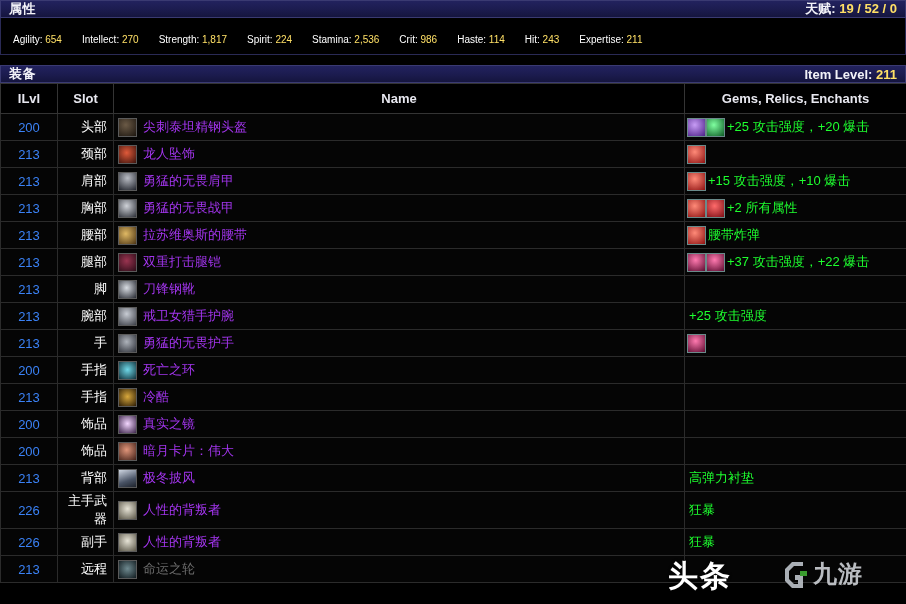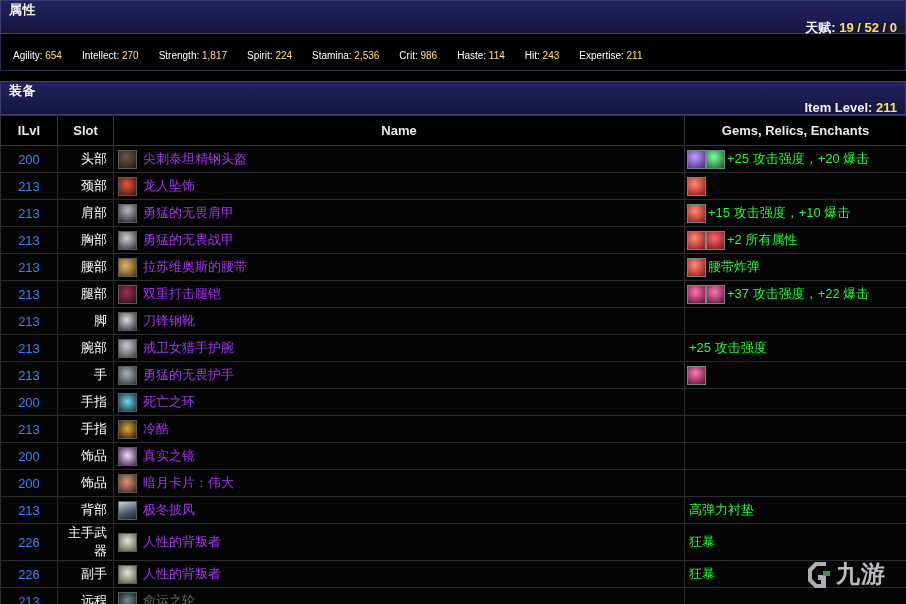--- a/index.html
+++ b/index.html
@@ -7,26 +7,25 @@
     width: 906px; height: 604px;
     background: #000;
     font-family: "Liberation Sans", "DejaVu Sans", sans-serif;
     overflow: hidden;
   }
   #app { position: relative; width: 906px; height: 604px; background:#000; }
 
   
   .section-bar {
     position: relative;
-    height: 34px;
+    height: 18px;
     background: linear-gradient(to bottom,#22225e 0%,#1c1c50 50%,#15153e 100%);
     border: 1px solid #3a3a72;
-    display: flex; align-items: flex-start;
+    display: flex; align-items: center;
     padding: 0 8px;
-    flex-direction: column;
   }
   .section-bar .sb-title {
     color: #f2f2f8; font-size: 13px; font-weight: bold; letter-spacing:.5px;
   }
   .section-bar .sb-right {
     margin-left: auto; font-size: 13px; font-weight: bold; color:#f2f2f8;
     white-space: nowrap;
   }
   .sb-right .val { color:#ffe066; }
   .sb-right .lbl { color:#f2f2f8; }
@@ -118,21 +117,21 @@
 
   
   .wm-toutiao {
     position:absolute; left:668px; top:556px;
     font-size:30px; font-weight:bold; color:#ffffff;
     letter-spacing:2px;
     text-shadow:0 0 3px rgba(0,0,0,.9);
     pointer-events:none;
   }
   .wm-jiuyou {
-    position:absolute; left:806px; top:558px;
+    position:absolute; left:783px; top:558px;
     display:flex; align-items:center; gap:4px;
     pointer-events:none; opacity:.92;
   }
   .wm-jiuyou .wm-g { width:26px; height:30px; display:block; }
   .wm-jiuyou .wm-text {
     font-size:24px; font-weight:bold; color:#c9ccd1; letter-spacing:1px;
   }
 </style>
 </head>
 <body>
@@ -432,20 +431,21 @@
               <a class="item-name q-poor">命运之轮</a>
             </div>
           </td>
           <td class="gems">
             <div class="gem-cell"></div>
           </td>
         </tr>
       </tbody>
   </table>
 
+  <div class="wm-toutiao">头条</div>
   <div class="wm-jiuyou">
     <svg class="wm-g" viewBox="0 0 26 30">
       <path d="M20 3 L9 3 L2 10 L2 22 L9 29 L20 29 L20 16 L12 16 L12 21 L15 21 L15 25 L11 25 L6 20 L6 12 L11 7 L20 7 Z" fill="#b9bec5"></path>
       <path d="M17 12 L24 12 L24 17 L17 17 Z" fill="#3ea832"></path>
     </svg>
     <span class="wm-text">九游</span>
   </div>
 
 </div>
 

